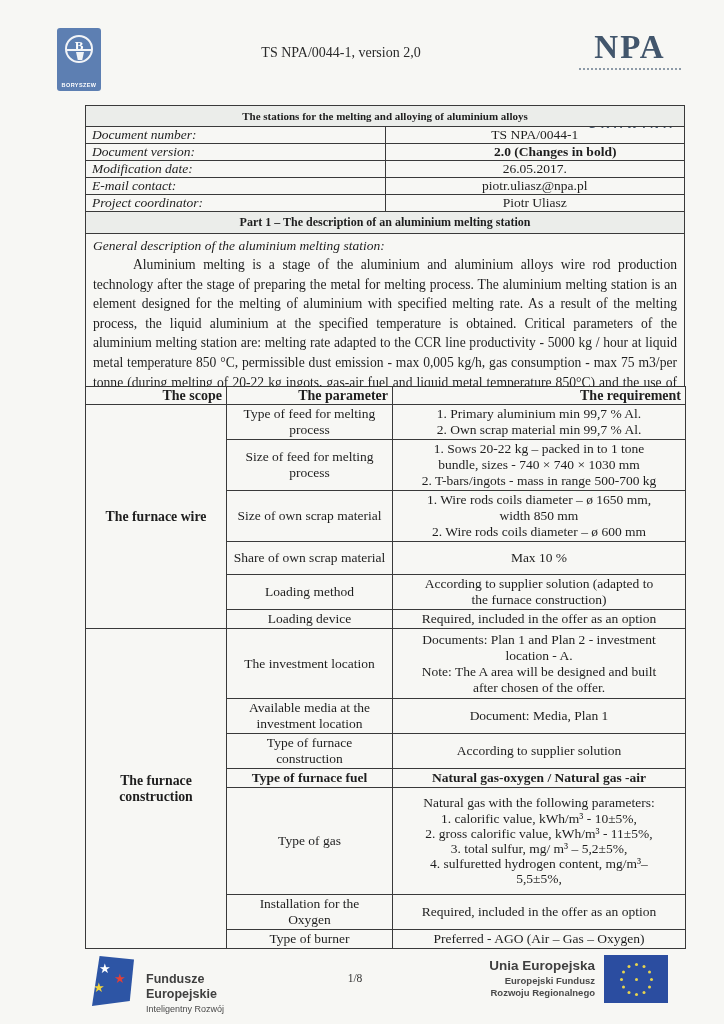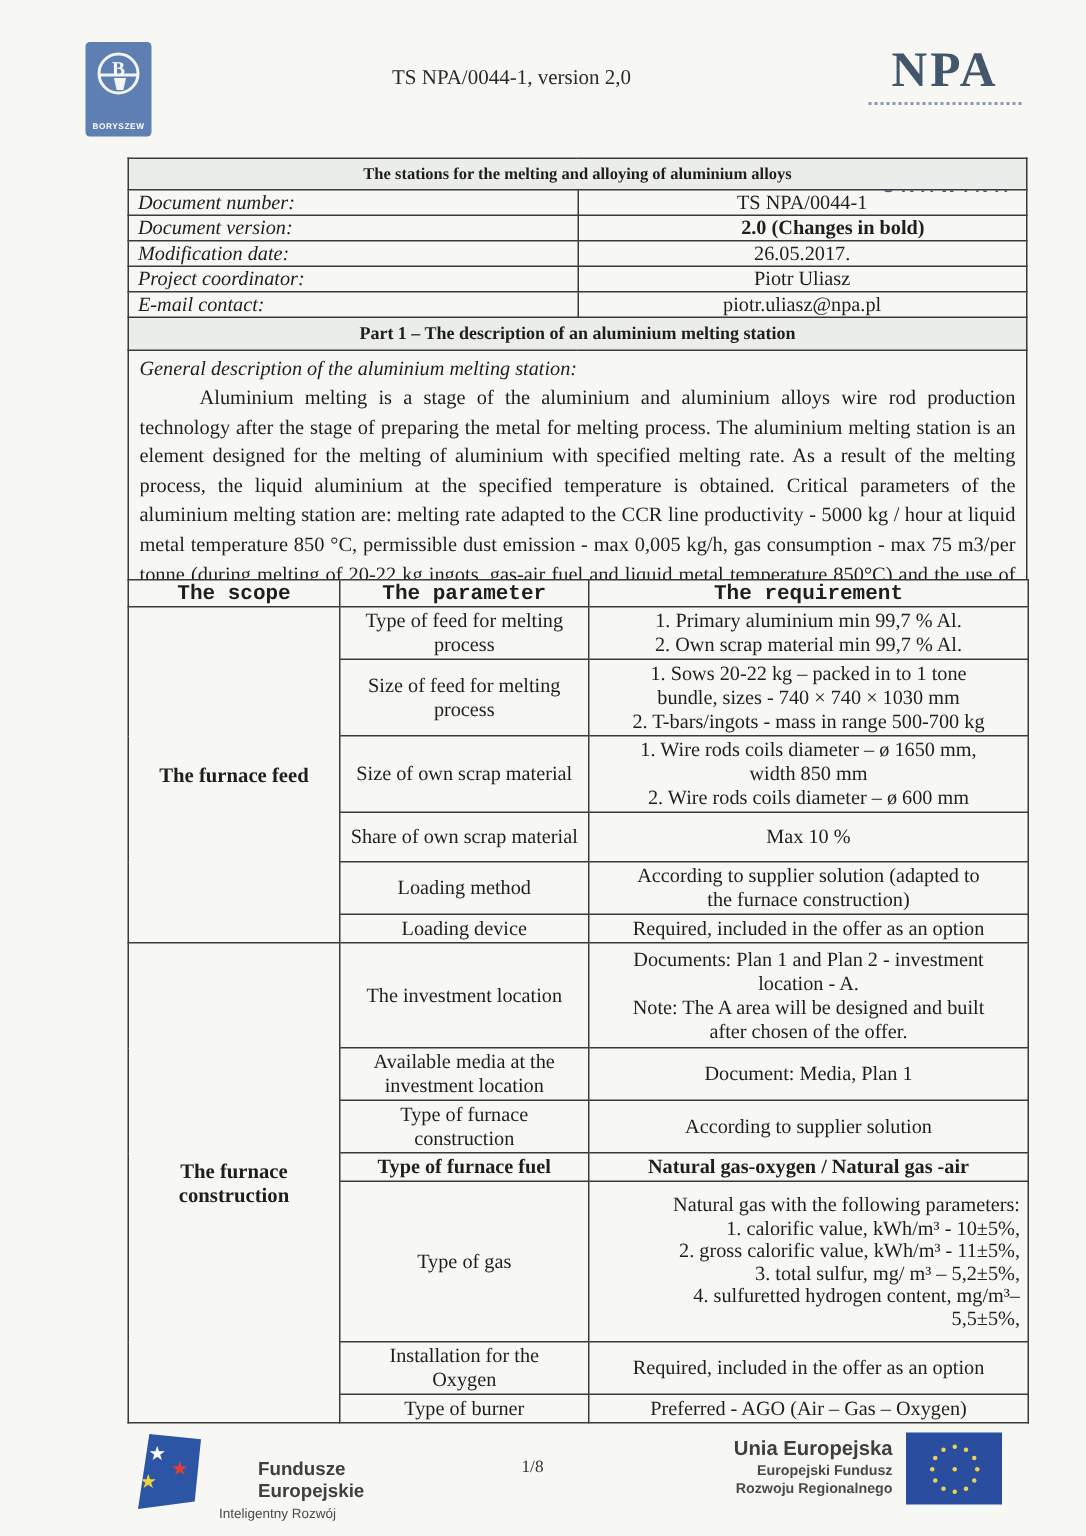--- a/index.html
+++ b/index.html
@@ -45,25 +45,25 @@
   .info-label { font-style:italic; font-size:13.5px; padding-left:6px; height:17px; }
   .info-value { text-align:center; font-size:13.5px;font-family:Liberation Serif, serif; }
   .bold { font-weight:bold;padding-left:41px; }
   .part-row { background:#ebedea; font-weight:bold; text-align:center; font-size:12px; height:22px; }
 
   .desc-box { border-left:1px solid #3a3a3a; border-right:1px solid #3a3a3a;
     padding:3px 7px 5px 7px; height:152px; overflow:hidden; }
   .desc-heading { font-style:italic; font-size:13.5px; line-height:18px; }
   .desc-body { font-size:13.6px; line-height:19.6px; text-align:justify; text-indent:40px; }
 
-  .spec th { font-size:14px; font-weight:bold; text-align:center; height:18px; padding:0 4px;font-family:Liberation Mono, monospace; }
+  .spec th { font-size:14px; font-weight:bold; text-align:right; height:18px; padding:0 4px; }
   .spec td { font-size:13.5px; line-height:16px; padding:1px 5px; text-align:center; }
   .spec td.scope { font-weight:bold; font-size:13.8px; }
-  .spec td.req-left { text-align:right; line-height:15.2px; }
-  .prewrap { white-space:pre-line;margin-left:26px; }
+  .spec td.req-left { text-align:center; line-height:15.2px; }
+  .prewrap { white-space:pre-line; }
 
   
   .footer { position:absolute; left:0; top:948px; width:724px; height:70px;
     font-family:"Liberation Sans", sans-serif; color:#3b3b3b; }
   .fe-flag { position:absolute; left:92px; top:8px; width:42px; height:50px;
     background:#2d55a5; clip-path:polygon(18% 0, 100% 7%, 90% 90%, 0 100%); }
   .fe-flag .star { position:absolute; font-size:13px; line-height:13px; }
   .star-white { color:#ffffff; left:7px; top:6px; }
   .star-yellow { color:#f0d43c; left:1px; top:25px; font-size:15px; }
   .star-red { color:#e04038; left:22px; top:16px; }
@@ -117,26 +117,26 @@
       </tr>
       <tr>
         <td class="info-label">Document version:</td>
         <td class="info-value bold">2.0 (Changes in bold)</td>
       </tr>
       <tr>
         <td class="info-label">Modification date:</td>
         <td class="info-value">26.05.2017.</td>
       </tr>
       <tr>
+        <td class="info-label">E-mail contact:</td>
+        <td class="info-value">piotr.uliasz@npa.pl</td>
+      </tr>
+      <tr>
         <td class="info-label">Project coordinator:</td>
         <td class="info-value">Piotr Uliasz</td>
-      </tr>
-      <tr>
-        <td class="info-label">E-mail contact:</td>
-        <td class="info-value">piotr.uliasz@npa.pl</td>
       </tr>
       <tr>
         <td class="part-row" colspan="2">Part 1 – The description of an aluminium melting station</td>
       </tr>
     </tbody>
       </table>
 
     <div class="desc-box">
       <div class="desc-heading">General description of the aluminium melting station:</div>
       <div class="desc-body">Aluminium melting is a stage of the aluminium and aluminium alloys wire rod production technology after the stage of preparing the metal for melting process. The aluminium melting station is an element designed for the melting of aluminium with specified melting rate. As a result of the melting process, the liquid aluminium at the specified temperature is obtained. Critical parameters of the aluminium melting station are: melting rate adapted to the CCR line productivity - 5000 kg / hour at liquid metal temperature 850 °C, permissible dust emission - max 0,005 kg/h, gas consumption - max 75 m3/per tonne (during melting of 20-22 kg ingots, gas-air fuel and liquid metal temperature 850°C) and the use of oxygen in the melting process.</div>
@@ -149,21 +149,21 @@
           <col style="width:293px">
         </colgroup>
       <tbody>
           <tr>
         <th>The scope</th>
         <th>The parameter</th>
         <th>The requirement</th>
       </tr>
 
       <tr>
-        <td class="scope" rowspan="6">The furnace feed</td>
+        <td class="scope" rowspan="6">The furnace wire</td>
         <td style="height:34px">Type of feed for melting process</td>
         <td class="prewrap">1. Primary aluminium min 99,7 % Al.
 2. Own scrap material min 99,7 % Al.</td>
       </tr>
       <tr>
         <td style="height:50px">Size of feed for melting process</td>
         <td class="prewrap">1. Sows 20-22 kg – packed in to 1 tone
 bundle, sizes - 740 × 740 × 1030 mm
 2. T-bars/ingots - mass in range 500-700 kg</td>
       </tr>

